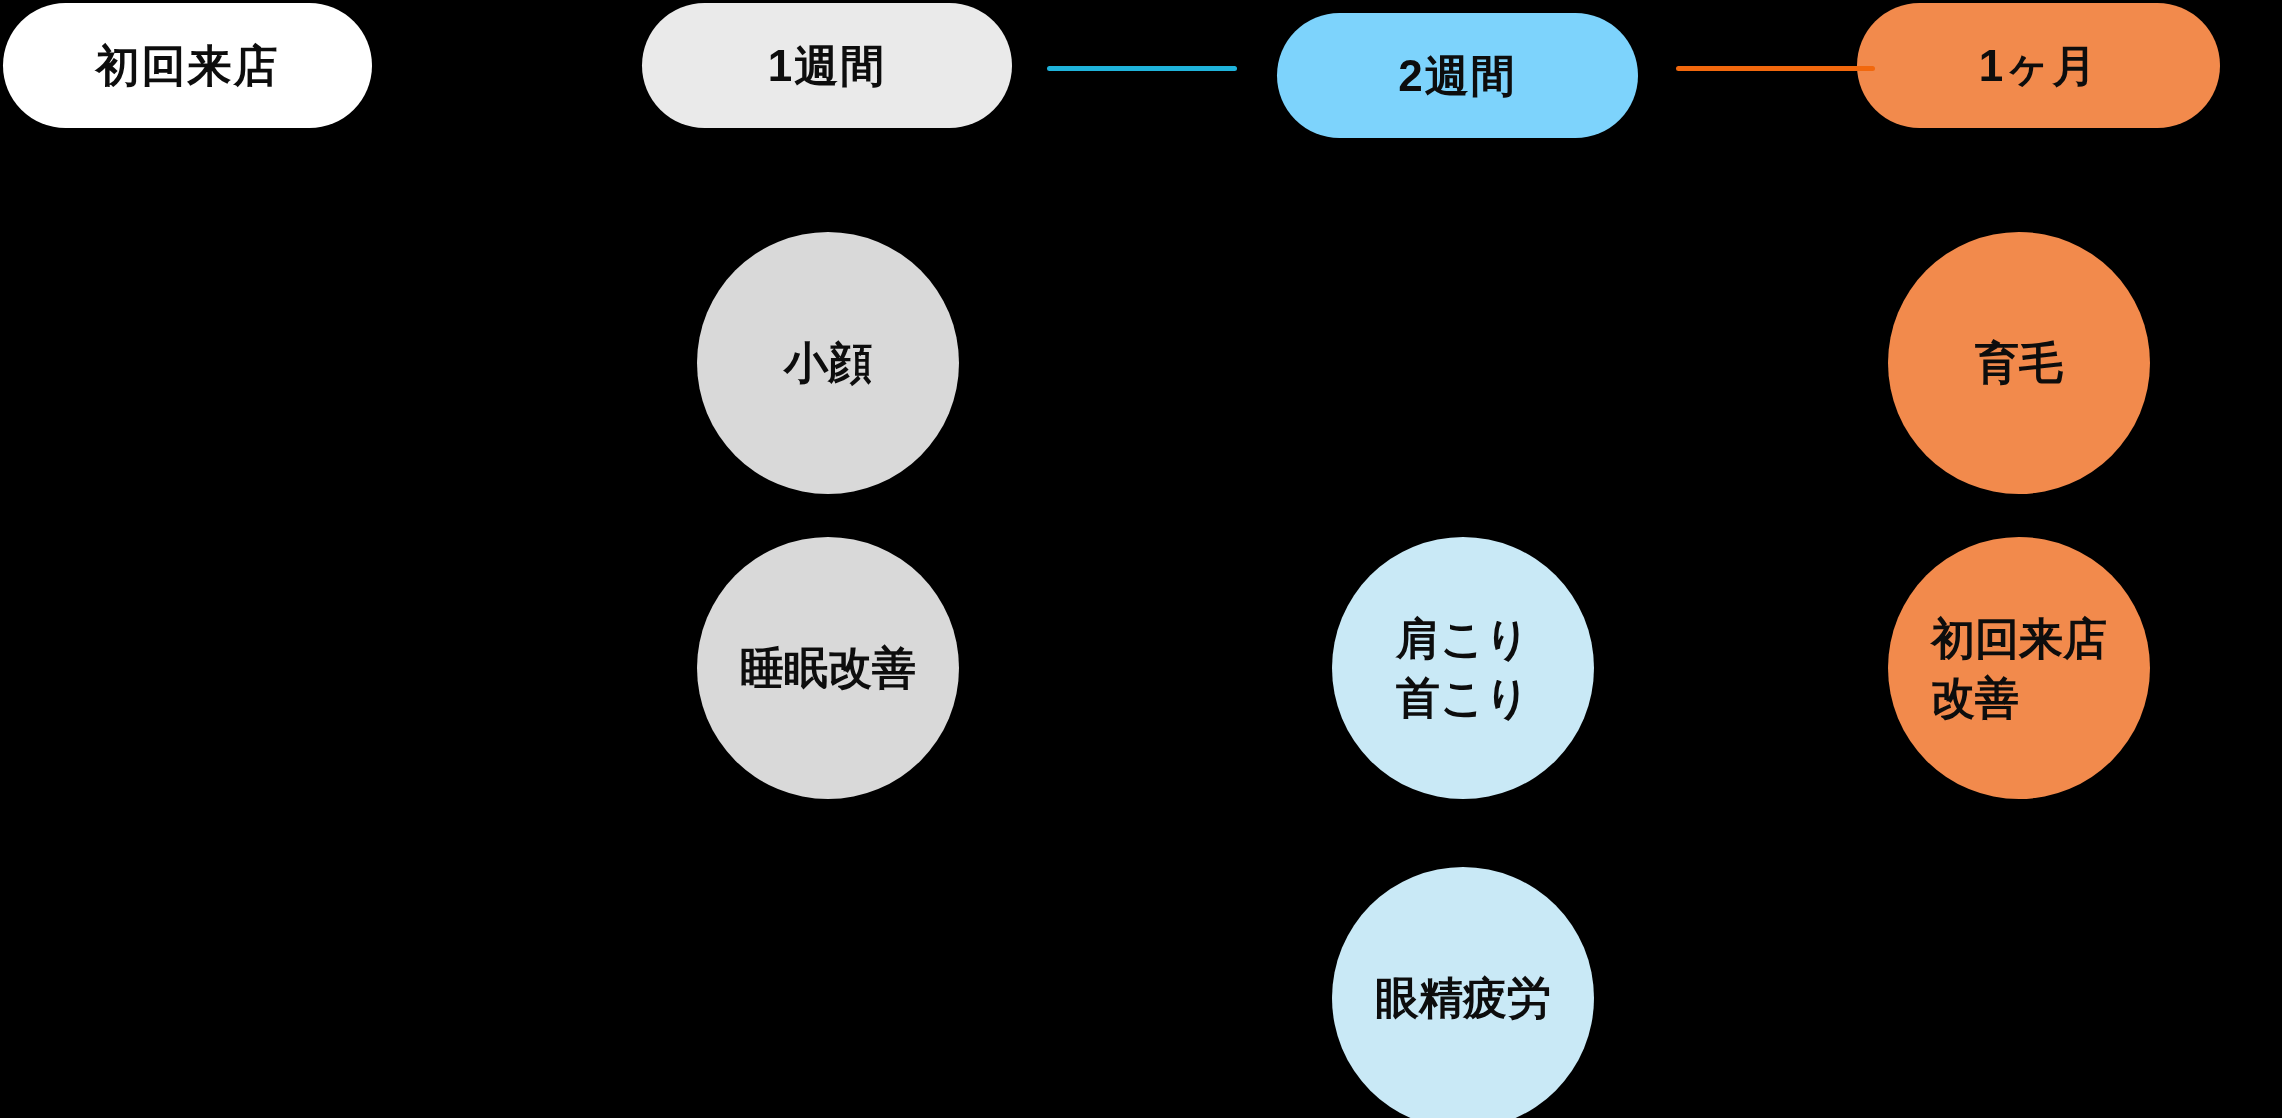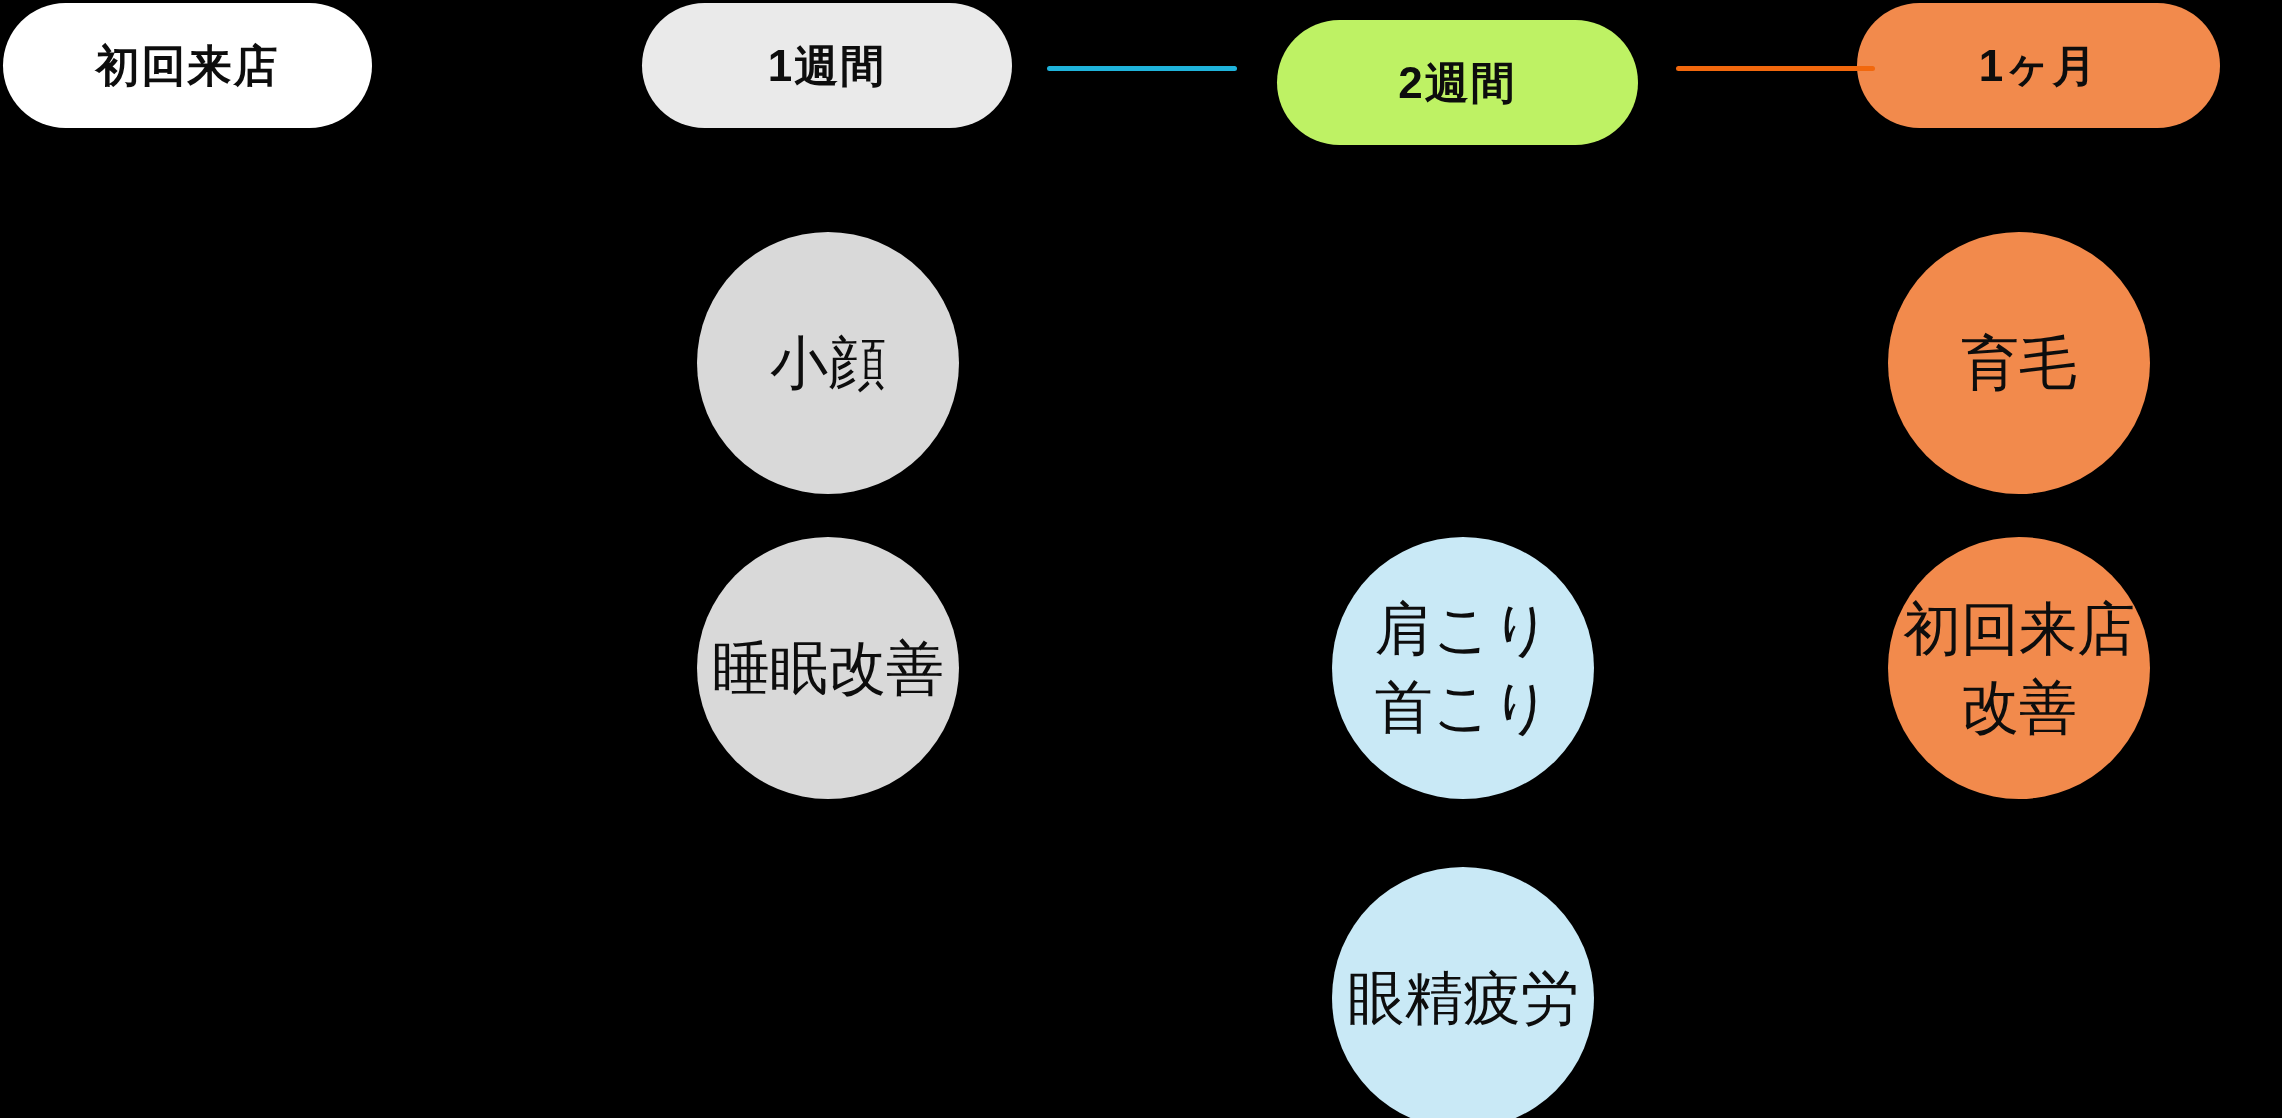--- a/index.html
+++ b/index.html
@@ -27,43 +27,43 @@
     align-items: center;
     justify-content: center;
     font-size: 44px;
     font-weight: 700;
     color: #0d0d0d;
     letter-spacing: 2px;
     line-height: 1;
   }
   .pill-white  { left: 3px;    top: 3px; width: 369px; background: #ffffff; }
   .pill-gray   { left: 642px;  top: 3px; width: 370px; background: #eaeaea; }
-  .pill-blue   { left: 1277px; top: 20px; width: 361px; background: #bef264; }
+  .pill-blue   { left: 1277px; top: 13px; width: 361px; background: #7dd3fc; }
   .pill-orange { left: 1857px; top: 3px; width: 363px; background: #f28a4c; }
 
   .connector {
     position: absolute;
     top: 66px;
     height: 5px;
     border-radius: 2.5px;
   }
   .connector-cyan   { left: 1047px; width: 190px; background: #1fb3db; }
   .connector-orange { left: 1676px; width: 199px; background: #f2680d; }
 
   .circle {
     position: absolute;
     width: 262px;
     height: 262px;
     border-radius: 50%;
     display: flex;
     align-items: center;
     justify-content: center;
-    text-align: center;
-    font-size: 58px;
-    font-weight: 400;
+    text-align: left;
+    font-size: 44px;
+    font-weight: 700;
     color: #0d0d0d;
     line-height: 1.35;
   }
   .circle-gray   { background: #d9d9d9; }
   .circle-blue   { background: #c9e9f6; }
   .circle-orange { background: #f28a4c; }
 
   .col1 { left: 697px; }
   .col2 { left: 1332px; }
   .col3 { left: 1888px; }

